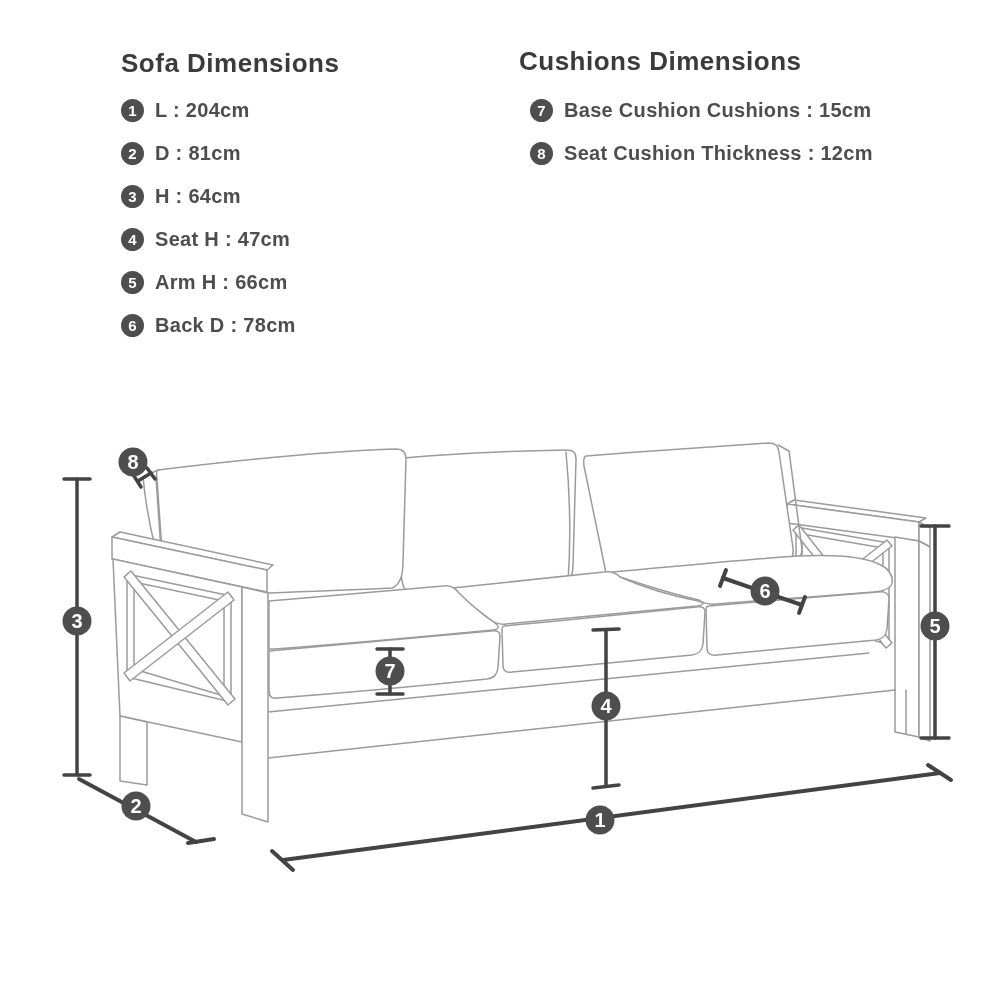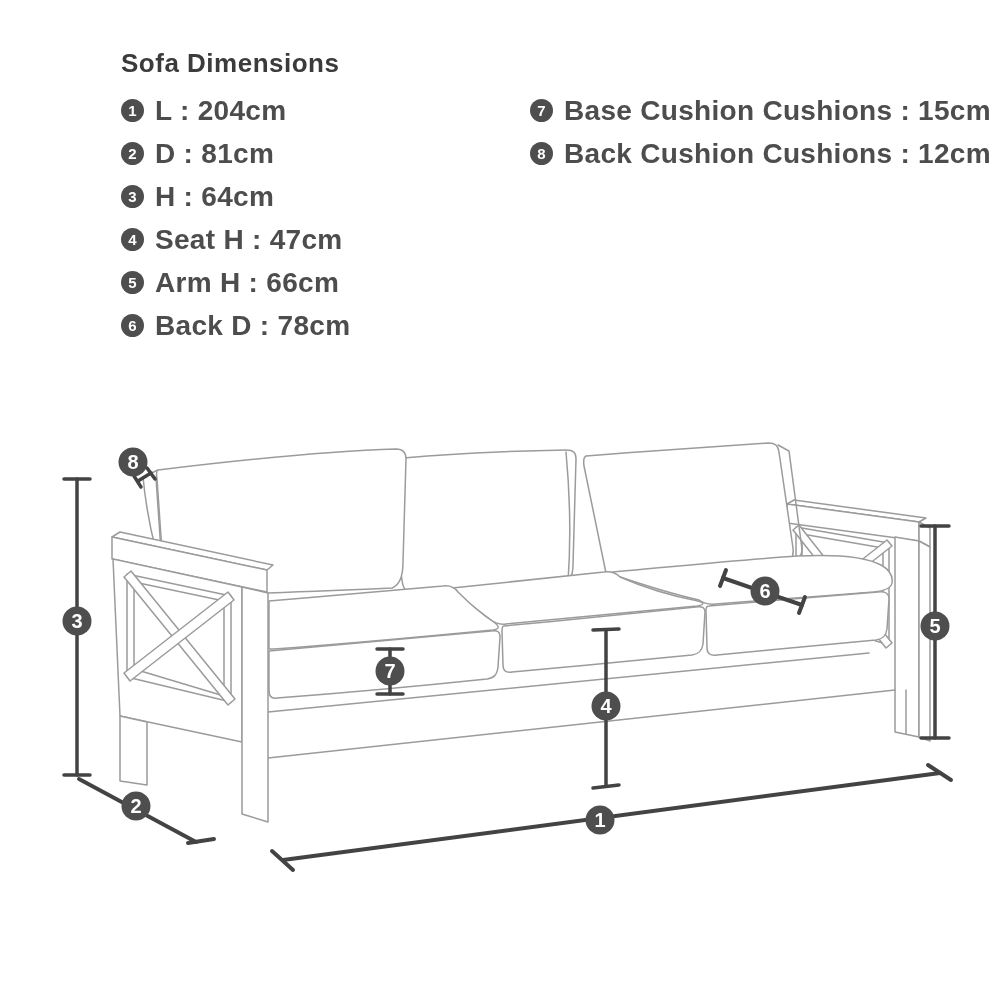--- a/index.html
+++ b/index.html
@@ -5,21 +5,21 @@
   html,body{margin:0;padding:0;background:#ffffff;}
   .stage{position:relative;width:1000px;height:1000px;background:#ffffff;overflow:hidden;
          font-family:"Liberation Sans","DejaVu Sans",sans-serif;}
   .panel{position:absolute;}
   .panel h2{margin:0;font-size:26px;font-weight:bold;color:#3b3b3b;letter-spacing:.5px;}
   .rows{position:absolute;display:flex;flex-direction:column;gap:20px;}
   .row{display:flex;align-items:center;height:23px;}
   .num{width:23px;height:23px;border-radius:50%;background:#4e4e4e;color:#fff;
        font-size:15px;font-weight:bold;display:flex;align-items:center;justify-content:center;
        flex:0 0 23px;}
-  .lbl{margin-left:11px;font-size:28px;font-weight:bold;color:#4d4d4d;letter-spacing:.3px;white-space:nowrap;}
+  .lbl{margin-left:11px;font-size:20px;font-weight:bold;color:#4d4d4d;letter-spacing:.3px;white-space:nowrap;}
   svg{position:absolute;left:0;top:0;}
   .art{stroke:#9b9b9b;stroke-width:1.5;fill:#ffffff;stroke-linejoin:round;stroke-linecap:round;}
   .artline{stroke:#9b9b9b;stroke-width:1.5;fill:none;stroke-linecap:round;}
   .dim{stroke:#434343;stroke-width:4;stroke-linecap:round;fill:none;}
   .dimthin{stroke:#434343;stroke-width:3.5;stroke-linecap:round;fill:none;}
   .badge{fill:#4e4e4e;}
   .badgetxt{fill:#ffffff;font-size:20px;font-weight:bold;text-anchor:middle;
             font-family:"Liberation Sans","DejaVu Sans",sans-serif;}
 </style>
 </head>
@@ -50,28 +50,31 @@
     <div class="row">
       <span class="num">5</span>
       <span class="lbl">Arm H : 66cm</span>
     </div>
     <div class="row">
       <span class="num">6</span>
       <span class="lbl">Back D : 78cm</span>
     </div>
   </div>
 
+  <div class="panel" style="left:519px;top:46px;">
+    <h2>Cushions Dimensions</h2>
+  </div>
   <div class="rows" style="left:530px;top:99px;">
     <div class="row">
       <span class="num">7</span>
       <span class="lbl">Base Cushion Cushions : 15cm</span>
     </div>
     <div class="row">
       <span class="num">8</span>
-      <span class="lbl">Back Cushion Cushions : 12cm</span>
+      <span class="lbl">Seat Cushion Thickness : 12cm</span>
     </div>
   </div>
 
   <svg width="1000" height="1000" viewBox="0 0 1000 1000">
 
     <g>
 
       <g>
         <path class="art" d="M787,504 L794,500 L926,518 L919,522 Z"></path>
         <path class="art" d="M787,504 L919,522 L919,541 L787,523 Z"></path>

